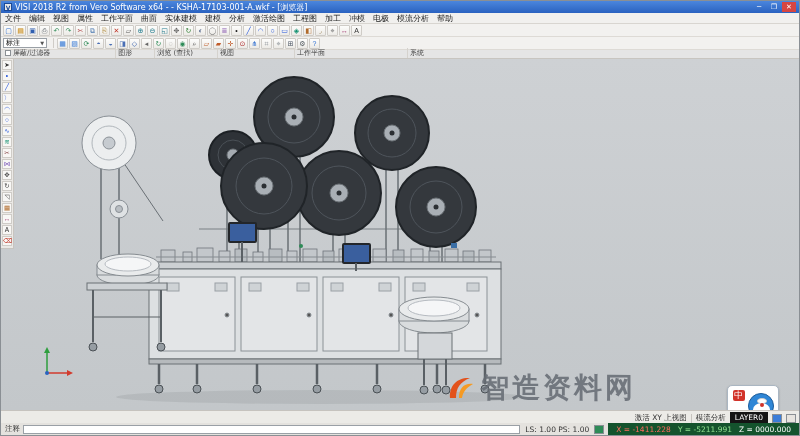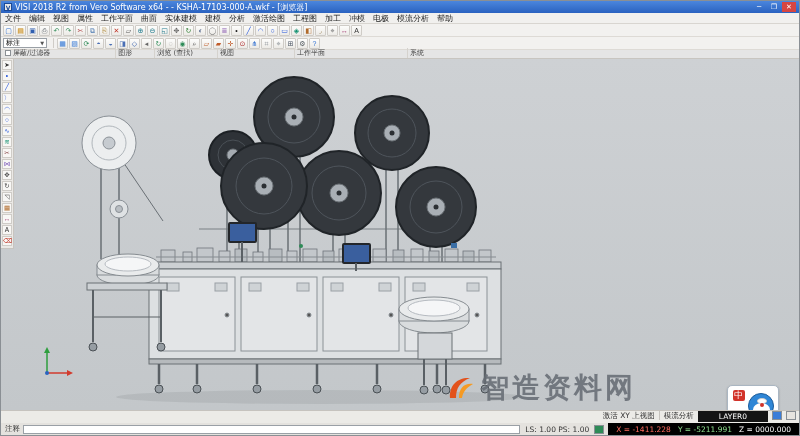--- a/index.html
+++ b/index.html
@@ -59,49 +59,49 @@
            display:flex;align-items:center;justify-content:center;gap:3px}
   .sticker .tag{background:#d2332a;color:#fff;font-size:9px;line-height:11px;width:12px;
                 text-align:center;border-radius:2px;align-self:flex-start;margin-top:4px}
   .dora{width:26px;height:26px;background:#2f86d6;border:1px solid #1d5c99;border-radius:50%;position:relative}
   .dora .face{position:absolute;left:4px;top:9px;width:17px;height:13px;background:#fff;border-radius:50%}
   .dora .eyes{position:absolute;left:8px;top:4px;width:10px;height:6px;background:#fff;border-radius:50%;
               border:1px solid #ccc}
   .dora .nose{position:absolute;left:11px;top:9px;width:4px;height:4px;background:#d2332a;border-radius:50%}
   
   .statusrow1{position:absolute;left:0;right:0;bottom:12px;height:13px;background:#ecebe7;
-              border-top:1px solid #c6c3be;display:flex;align-items:flex-start;font-size:7.5px;
+              border-top:1px solid #c6c3be;display:flex;align-items:flex-end;font-size:7.5px;
               color:#333;padding:0 3px;gap:4px}
   .sb-spacer{flex:1}
   .sb-sep{width:1px;height:9px;background:#c6c3be}
-  .layer-chip{background:#141414;color:#fff;padding:0 21px;line-height:11px;font-size:7.5px}
+  .layer-chip{background:#141414;color:#fff;padding:0 5px;line-height:11px;font-size:7.5px}
   .mini-chip{width:10px;height:9px;border:1px solid #8a8f94;display:inline-block}
   .mini-chip.c1{background:#3b7dd8}
   .mini-chip.c2{background:#e7e4df}
   .mini-chip.c3{background:#2e8b57}
   .statusrow2{position:absolute;left:0;right:0;bottom:0;height:12px;background:#e4e2de;
               display:flex;align-items:center;font-size:7.5px;color:#333;padding-left:4px}
   .prompt-label{margin-right:3px}
   .cmd-input{flex:1;height:9px;border:1px solid #9aa0a6;background:#fff;font-size:7.5px;
              font-family:inherit;padding:0 2px;margin-right:5px}
   .scale-seg{margin-right:5px;white-space:nowrap}
-  .coords{height:100%;background:#000000;display:flex;align-items:center;gap:7px;
+  .coords{height:100%;background:#14532d;display:flex;align-items:center;gap:7px;
           padding:0 8px;white-space:nowrap;font-size:7.5px}
   .coords .cx{color:#ff6b5e}
   .coords .cy{color:#8fe08f}
   .coords .cz{color:#ffffff}
 </style>
 </head>
 <body>
 
 <div id="app">
 
   <div class="titlebar">
     <span class="app-icon">V</span>
-    <span class="title-text">VISI 2018 R2 from Vero Software x64 -  - KSHA-17103-000-A.wkf - [浏览器]</span>
+    <span class="title-text">VISI 2018 R2 from Vero Software x64 -  - KSHA-17103-001-A.wkf - [浏览器]</span>
     <span class="winbtn">─</span>
     <span class="winbtn">❐</span>
     <span class="winbtn close">✕</span>
   </div>
 
   <div class="menubar">
       <span class="menu-item">文件</span>
       <span class="menu-item">编辑</span>
       <span class="menu-item">视图</span>
       <span class="menu-item">属性</span>

